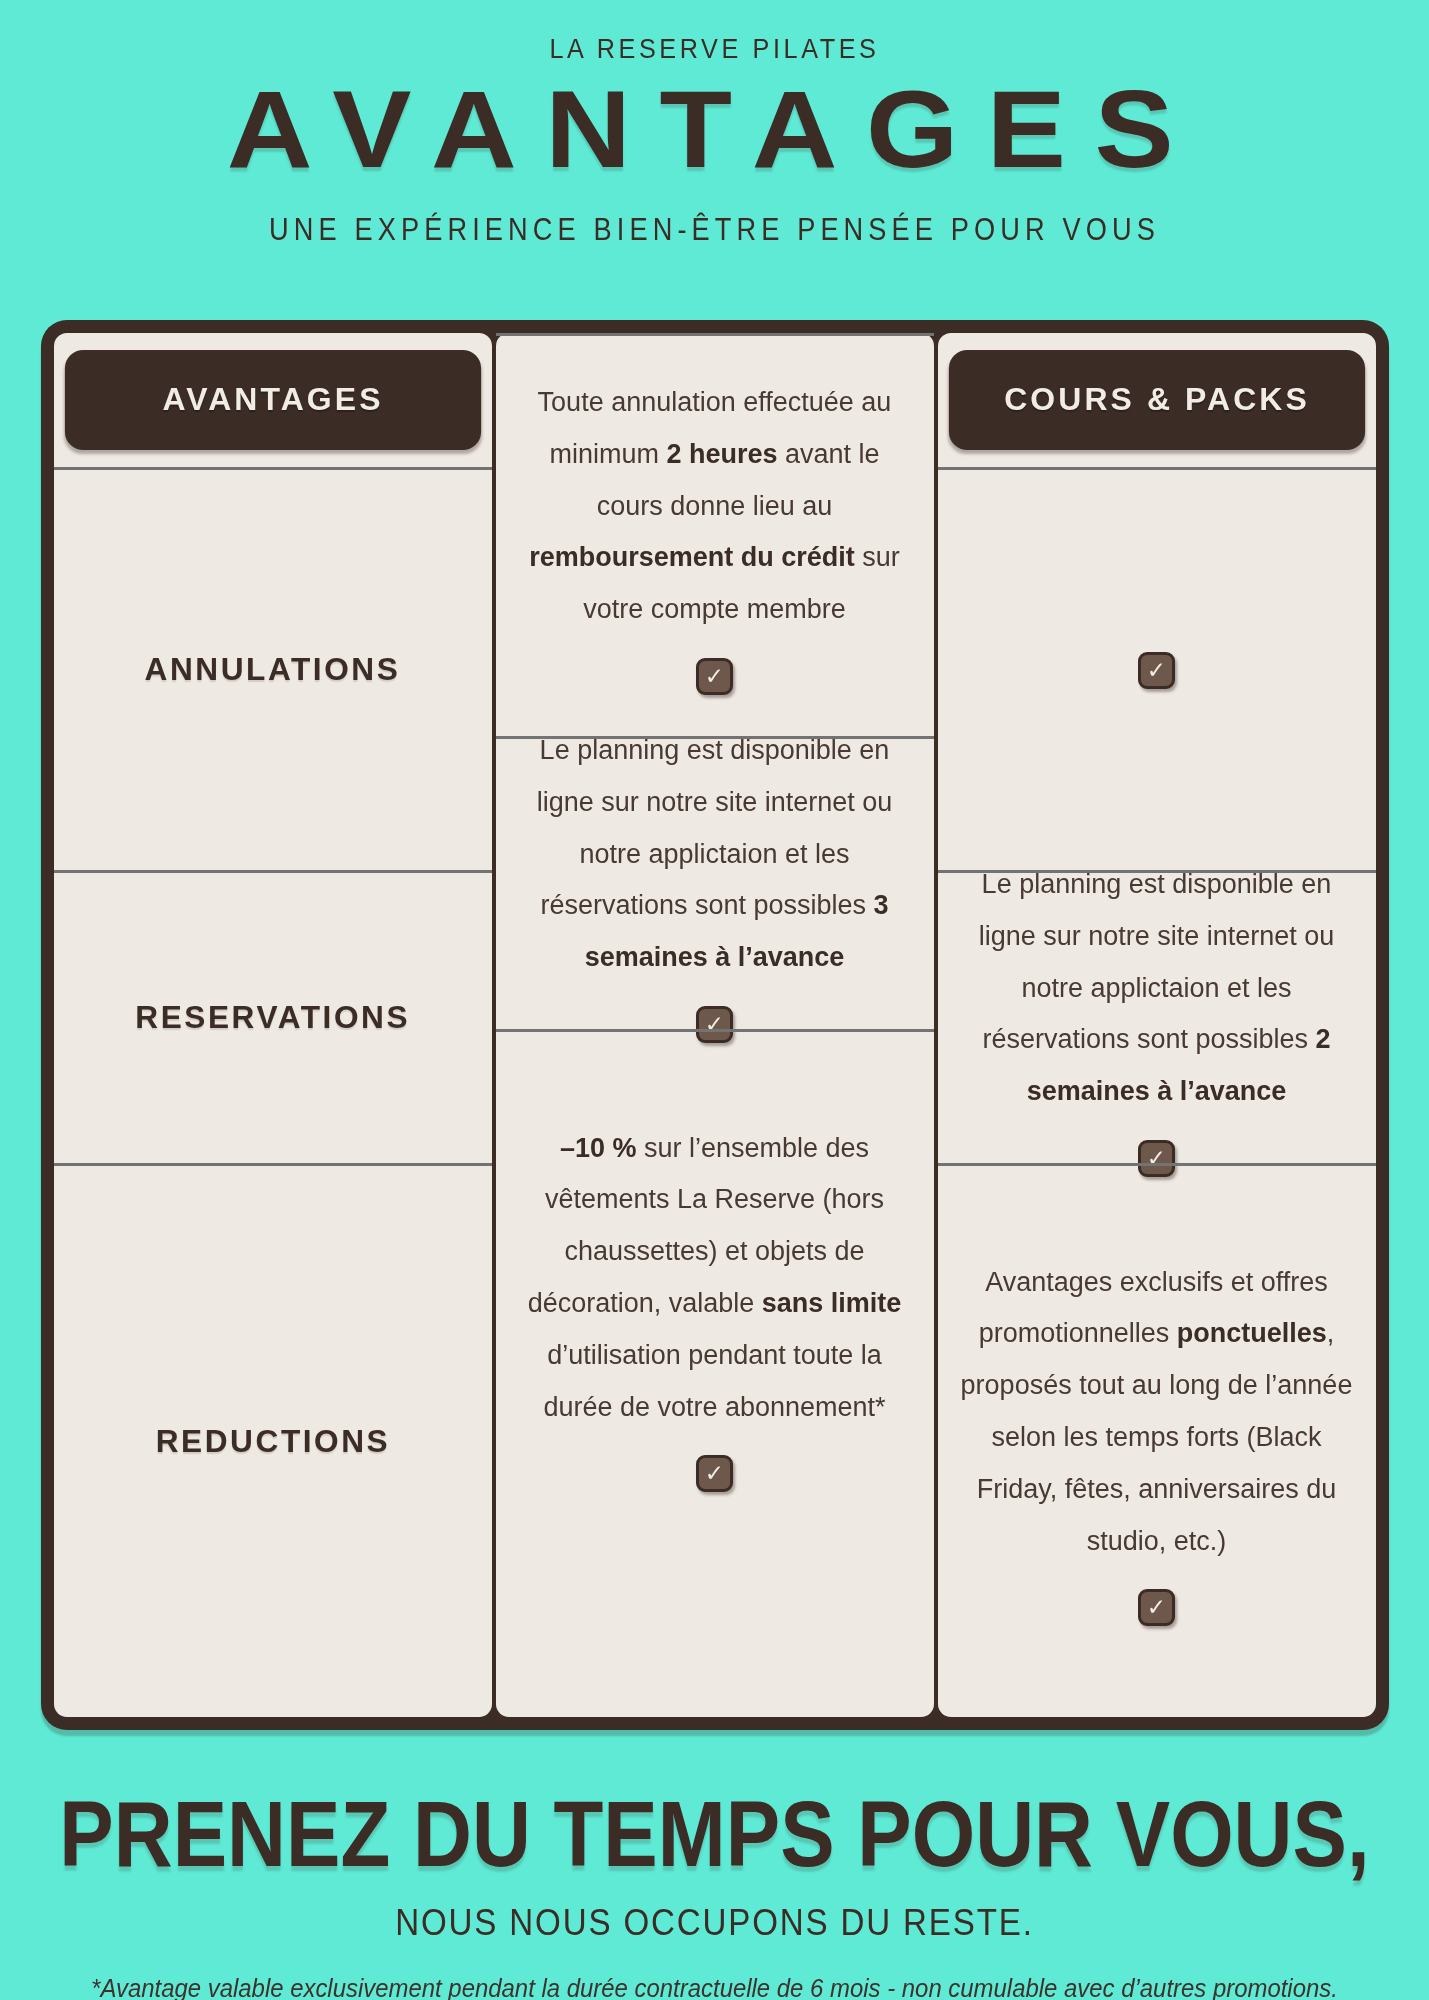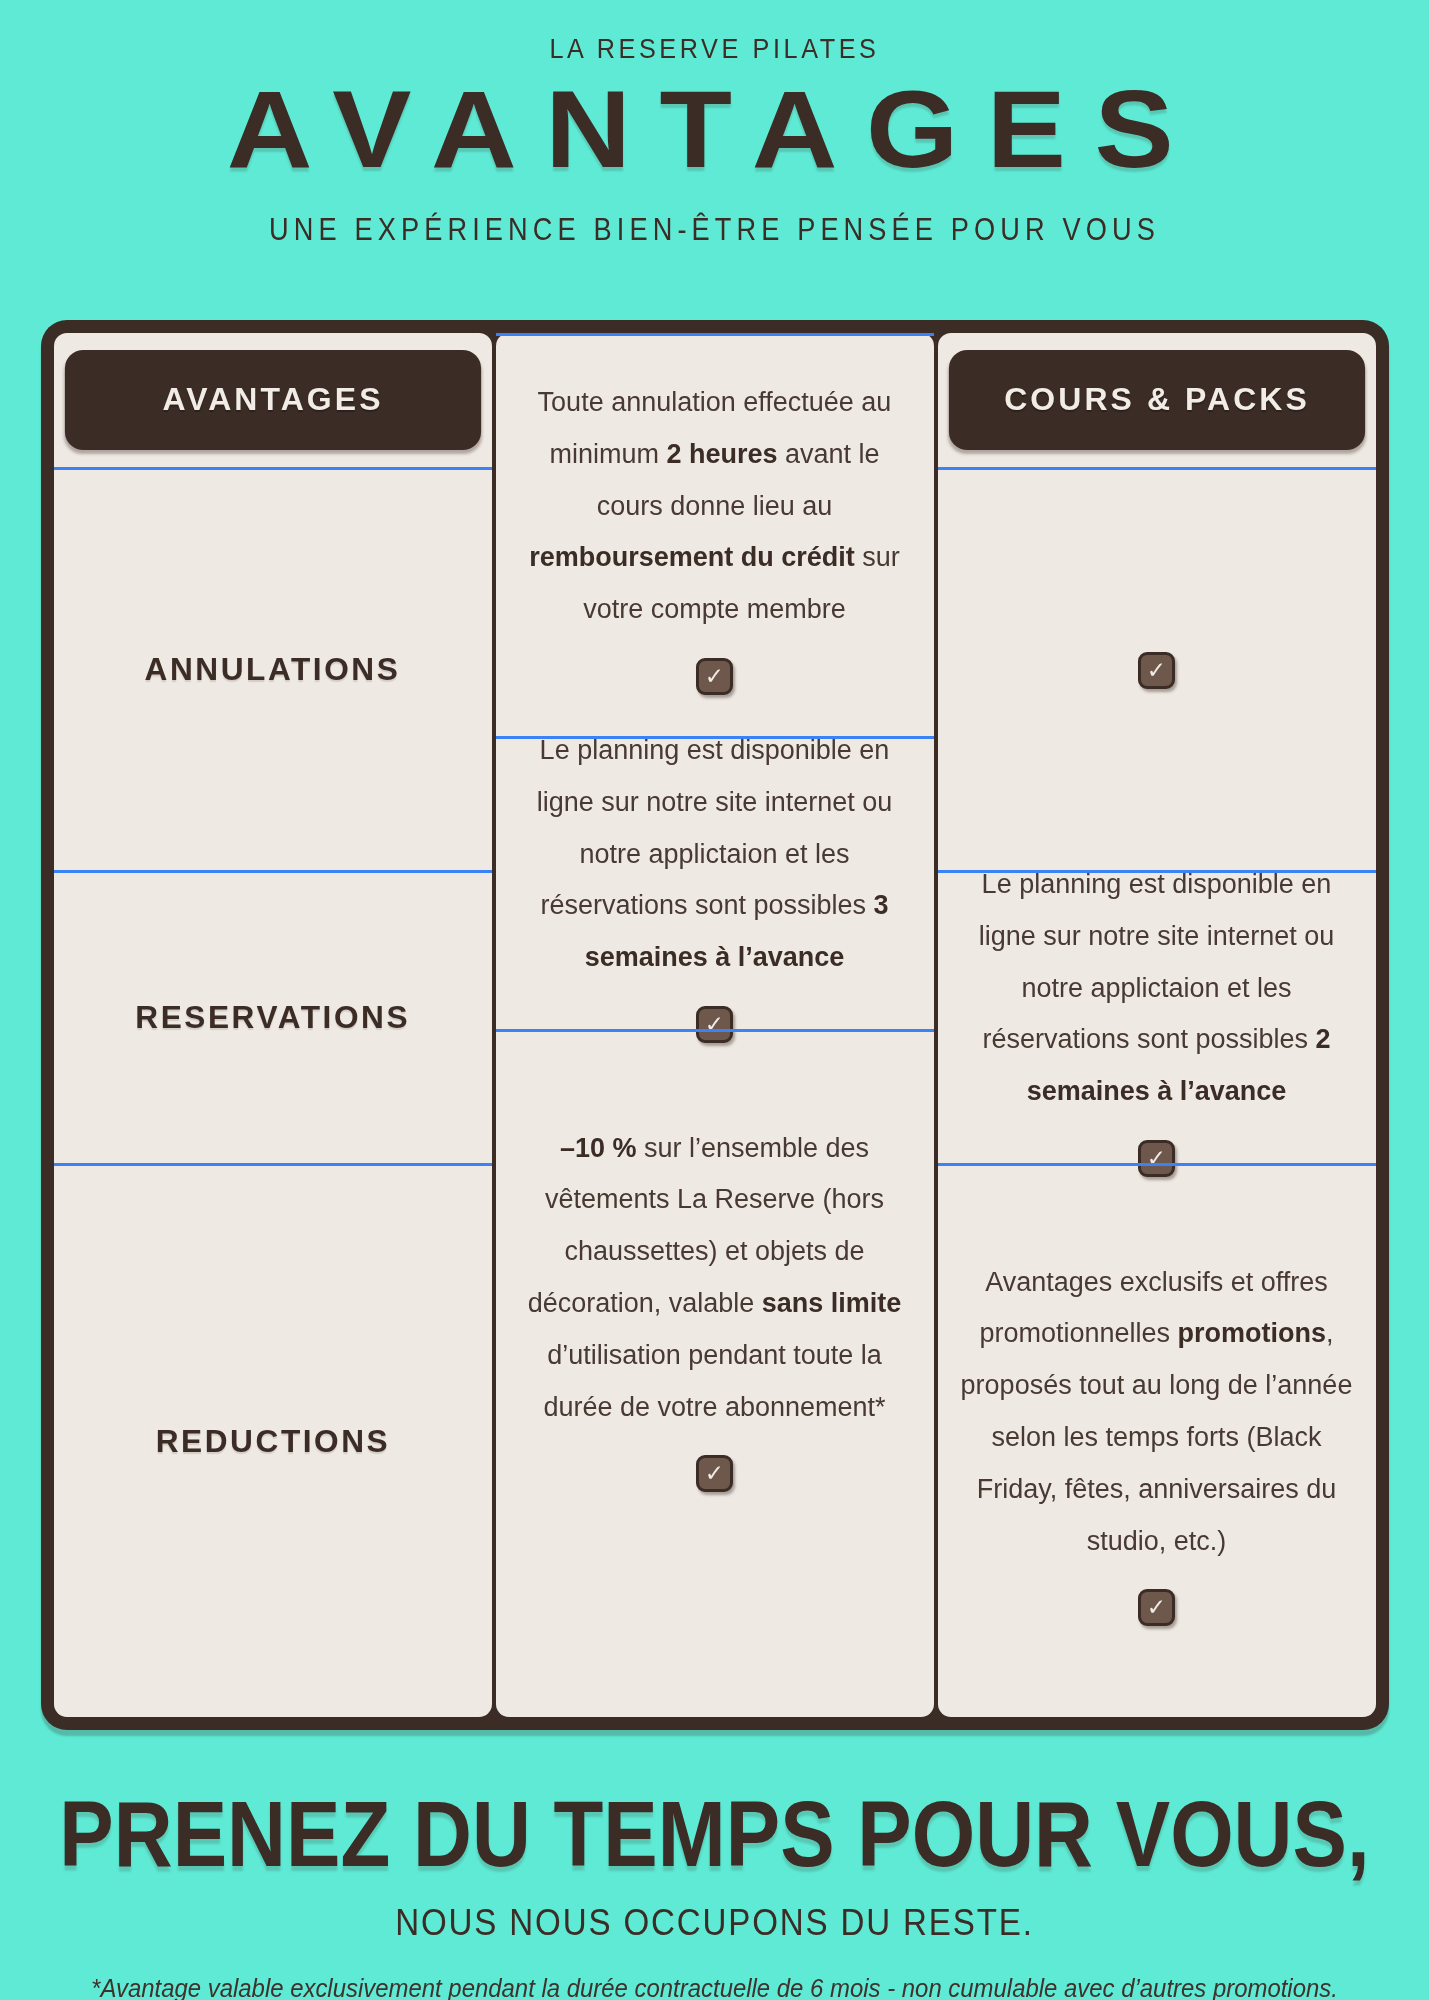--- a/index.html
+++ b/index.html
@@ -35,21 +35,21 @@
     width:100%;height:100%;background:#3B2C26;border-radius:18px;
     display:flex;align-items:center;justify-content:center;
     color:#F2ECE6;font-weight:bold;font-size:31px;letter-spacing:3px;
     transform:scaleX(1.03);white-space:nowrap;
     box-shadow:0 4px 3px rgba(59,44,38,0.35);
     text-shadow:0 2px 1px rgba(0,0,0,0.25);
   }
   .r0{height:403px;}
   .r1{height:293px;}
   .r2{height:554px;}
-  .cell.r0,.cell.r1,.cell.r2{border-top:3px solid #3b82f6;}
+  .cell.r0,.cell.r1,.cell.r2{border-top:3px solid #737373;}
   .rowlabel{
     font-weight:bold;font-size:31px;letter-spacing:2.5px;color:#3B2C26;
     transform:scaleX(1.02);white-space:nowrap;
     text-shadow:0 2px 1px rgba(59,44,38,0.15);
   }
   .bodycell{flex-direction:column;gap:22px;padding:20px 16px;}
   .bodytext{
     margin:0;font-size:27px;line-height:1.92;color:#483933;
     text-align:center;max-width:402px;
   }
@@ -117,21 +117,21 @@
           <div class="pill">COURS &amp; PACKS</div>
         </div>
         <div class="cell r0 bodycell">
           <span class="checkbox">✓</span>
         </div>
         <div class="cell r1 bodycell">
           <p class="bodytext"><span>Le planning est disponible en ligne sur notre site internet ou notre applictaion et les réservations sont possibles </span><b>2 semaines à l’avance</b></p>
           <span class="checkbox">✓</span>
         </div>
         <div class="cell r2 bodycell">
-          <p class="bodytext"><span>Avantages exclusifs et offres promotionnelles </span><b>promotions</b><span>, proposés tout au long de l’année selon les temps forts (Black Friday, fêtes, anniversaires du studio, etc.)</span></p>
+          <p class="bodytext"><span>Avantages exclusifs et offres promotionnelles </span><b>ponctuelles</b><span>, proposés tout au long de l’année selon les temps forts (Black Friday, fêtes, anniversaires du studio, etc.)</span></p>
           <span class="checkbox">✓</span>
         </div>
       </div>
     </section>
 
   <div class="footer-headline">PRENEZ DU TEMPS POUR VOUS,</div>
   <div class="footer-subheadline">NOUS NOUS OCCUPONS DU RESTE.</div>
   <div class="footnote">*Avantage valable exclusivement pendant la durée contractuelle de 6 mois - non cumulable avec d’autres promotions.</div>
 </div>
 

